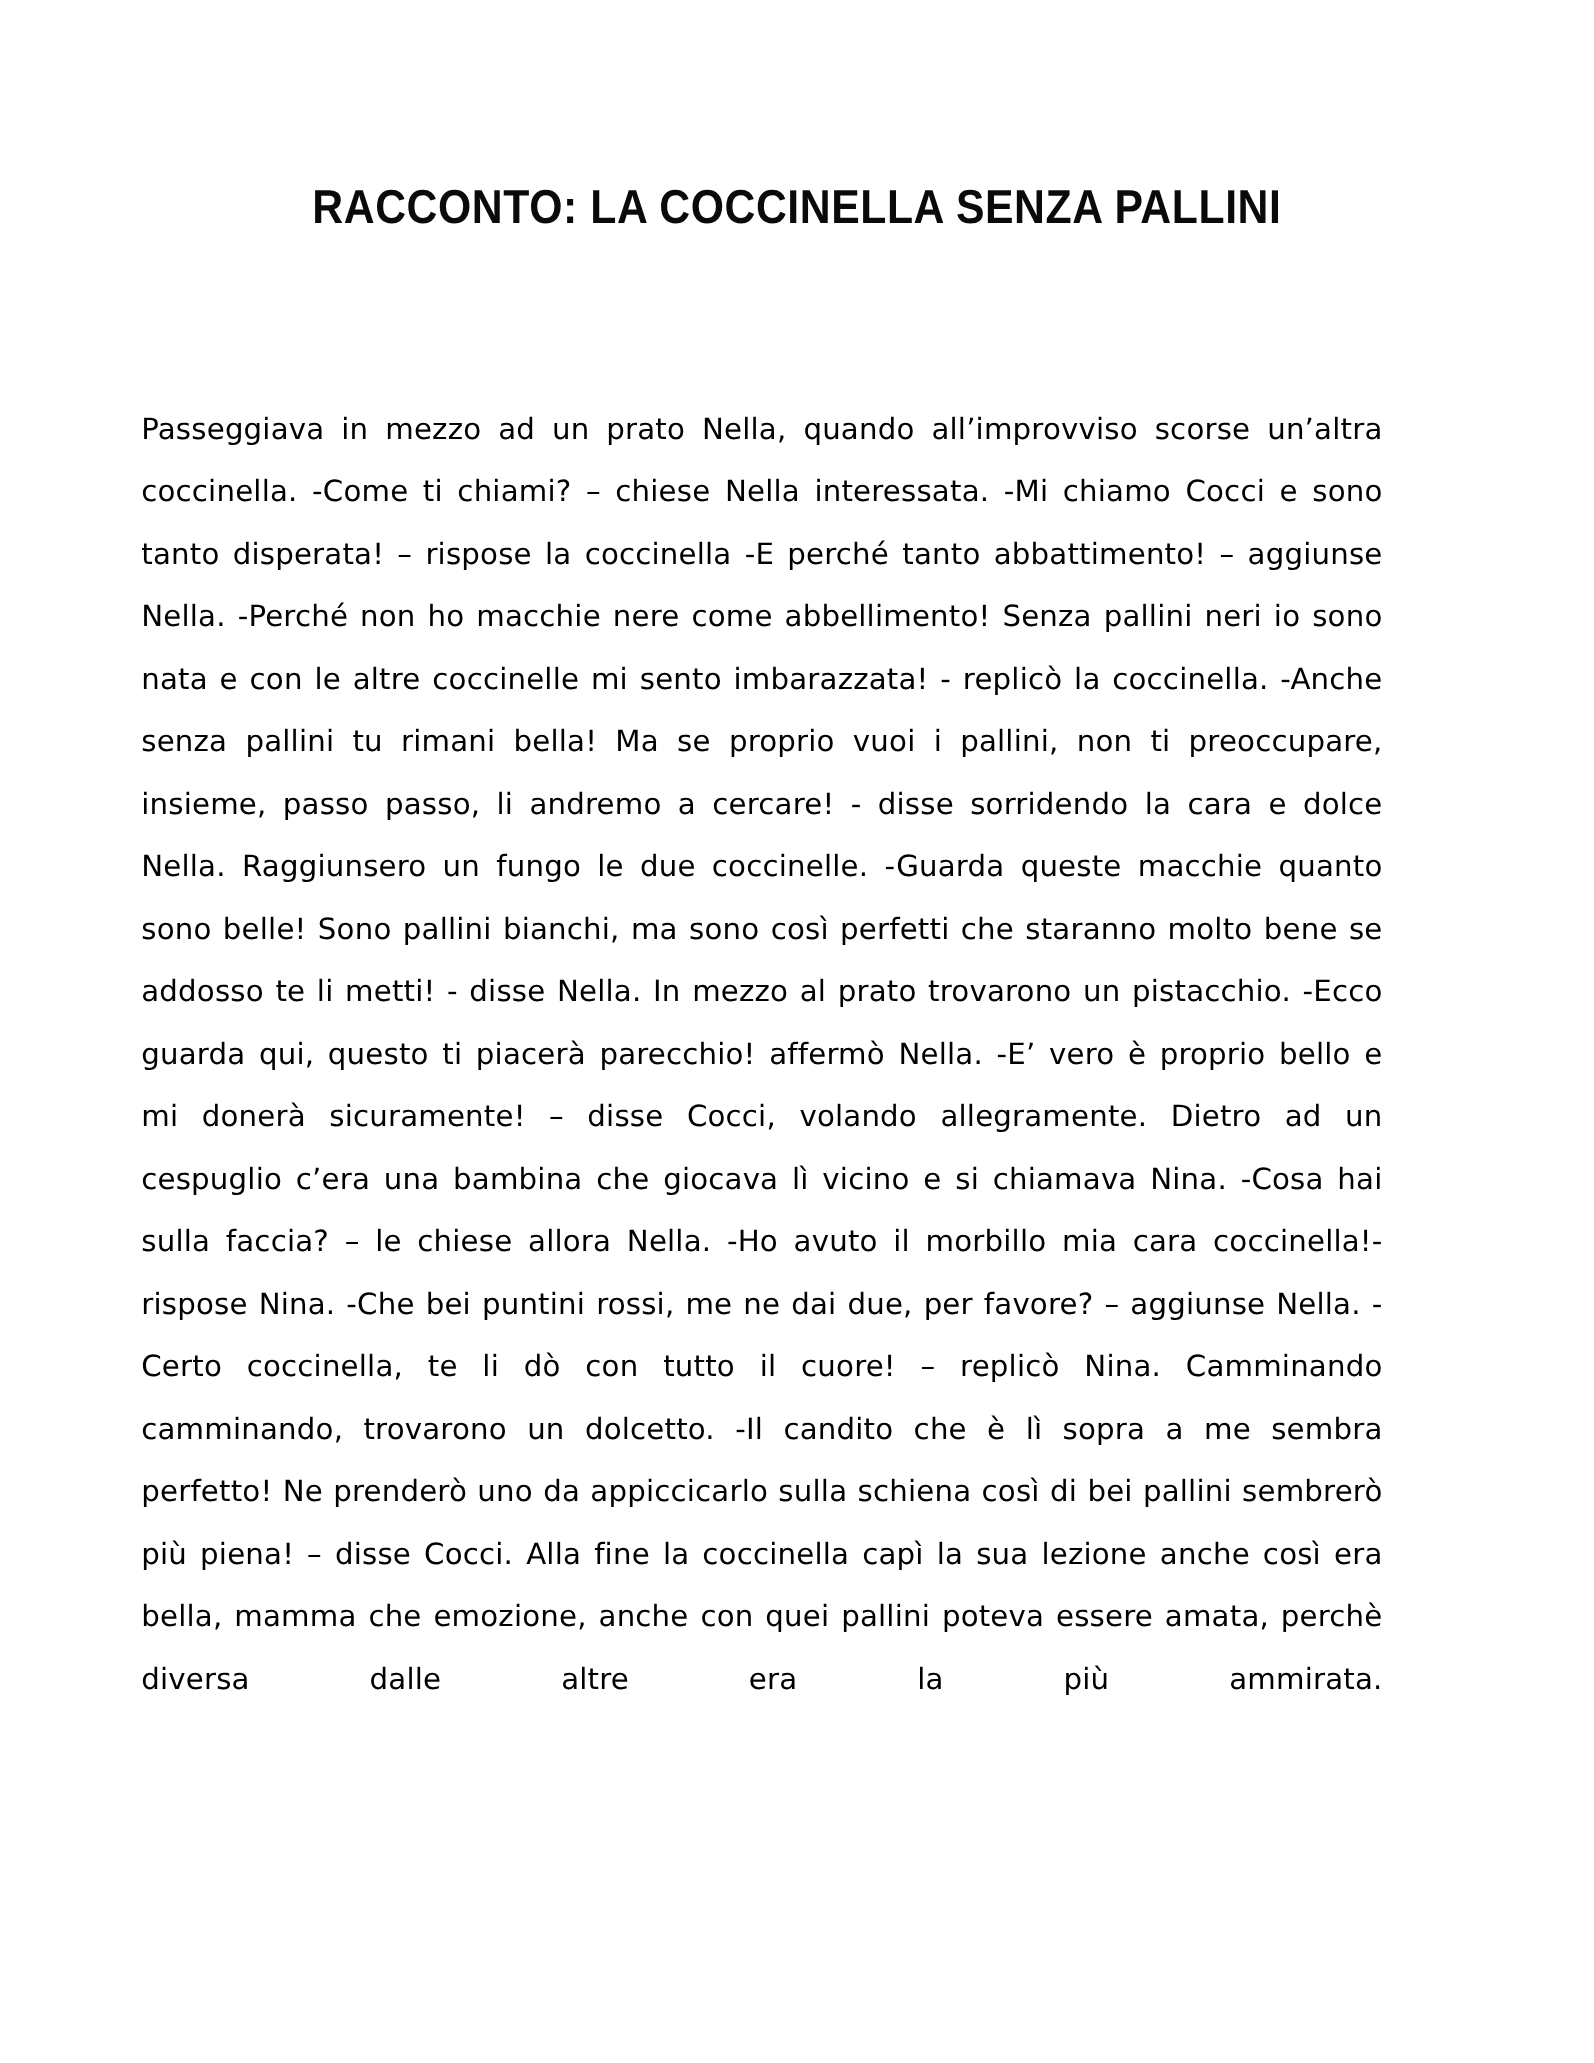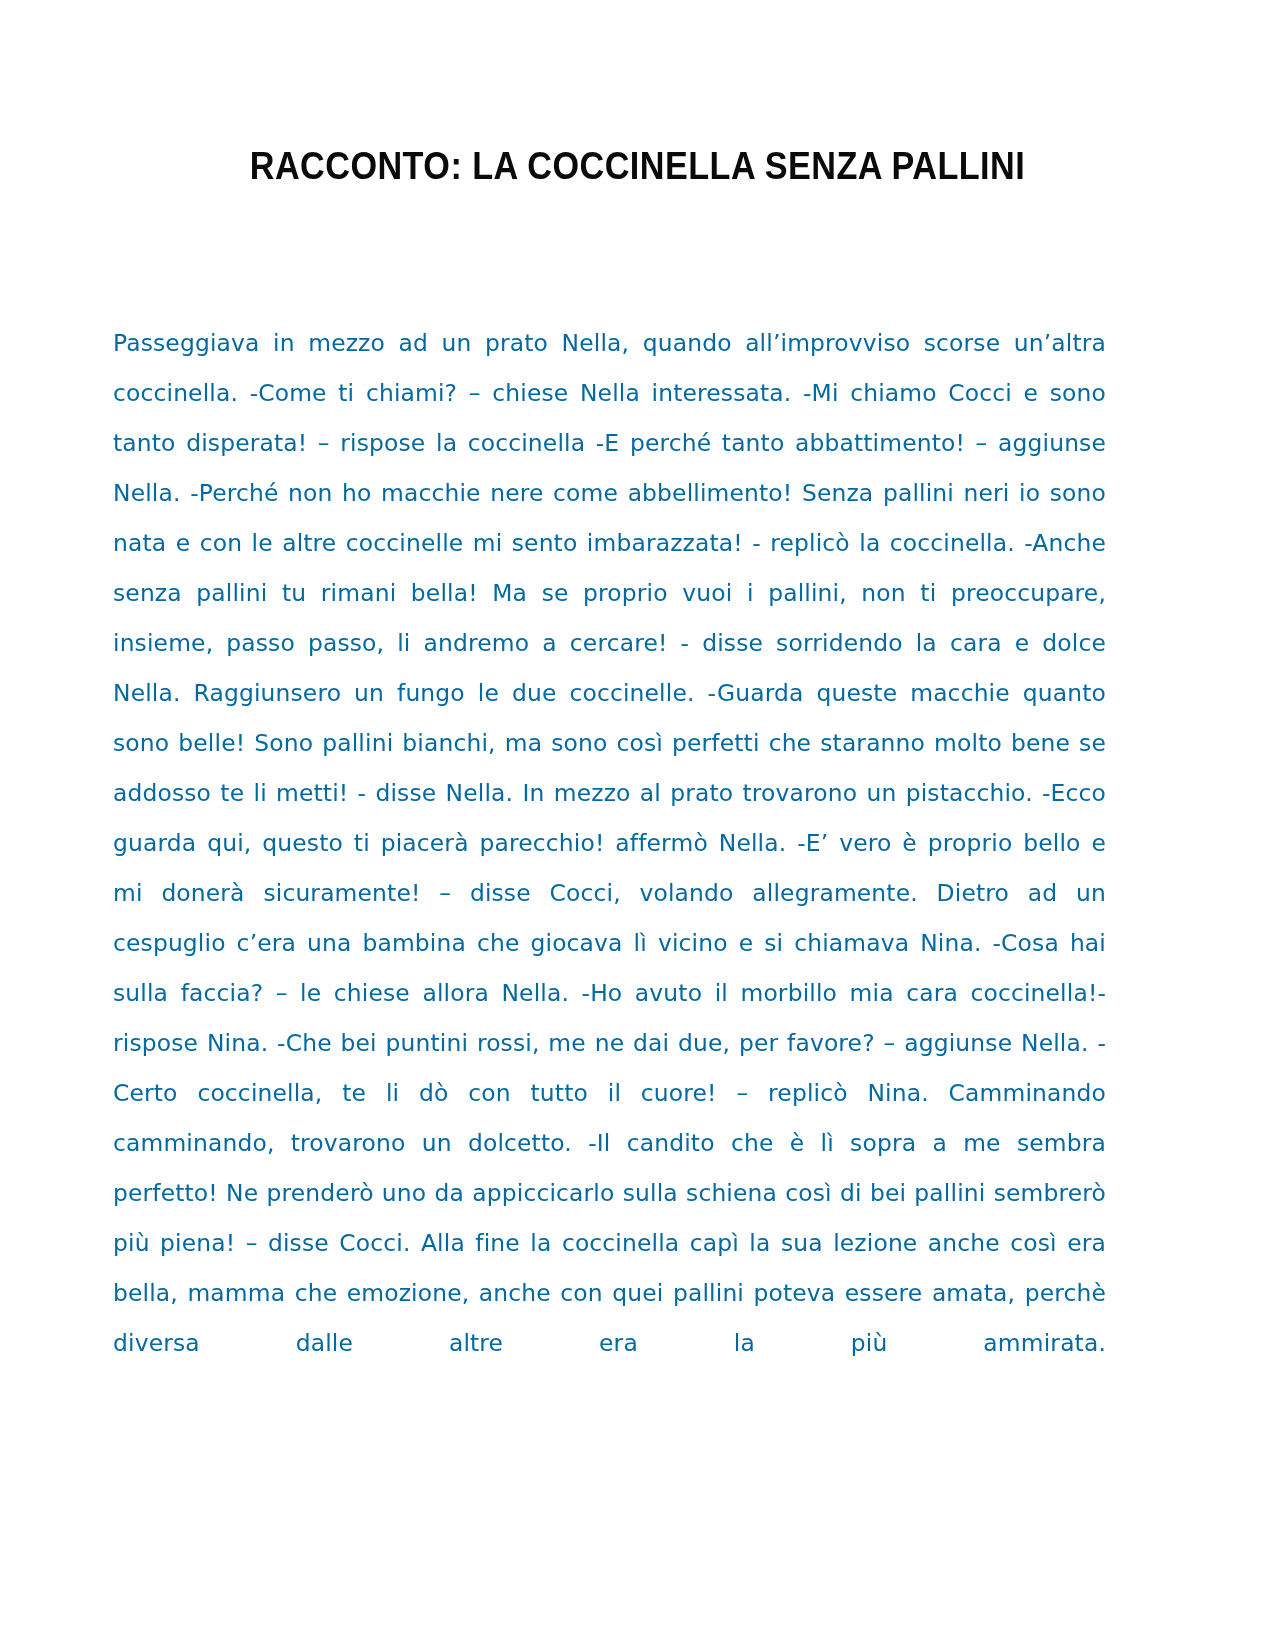--- a/index.html
+++ b/index.html
@@ -37,21 +37,21 @@
   }
 
   .story-body {
     position: absolute;
     top: 318px;
     left: 113px;
     width: 993px;
     font-family: "DejaVu Sans", "Liberation Sans", sans-serif;
     font-size: 23.4px;
     line-height: 50px;
-    color: #0369a1;
+    color: #000000;
     text-align: justify;
     text-justify: inter-word;
     word-spacing: 0.5px;
     letter-spacing: 0.15px;
     hyphens: none;
     -webkit-hyphens: none;
   }
 
   .story-body::after {
     content: "";

